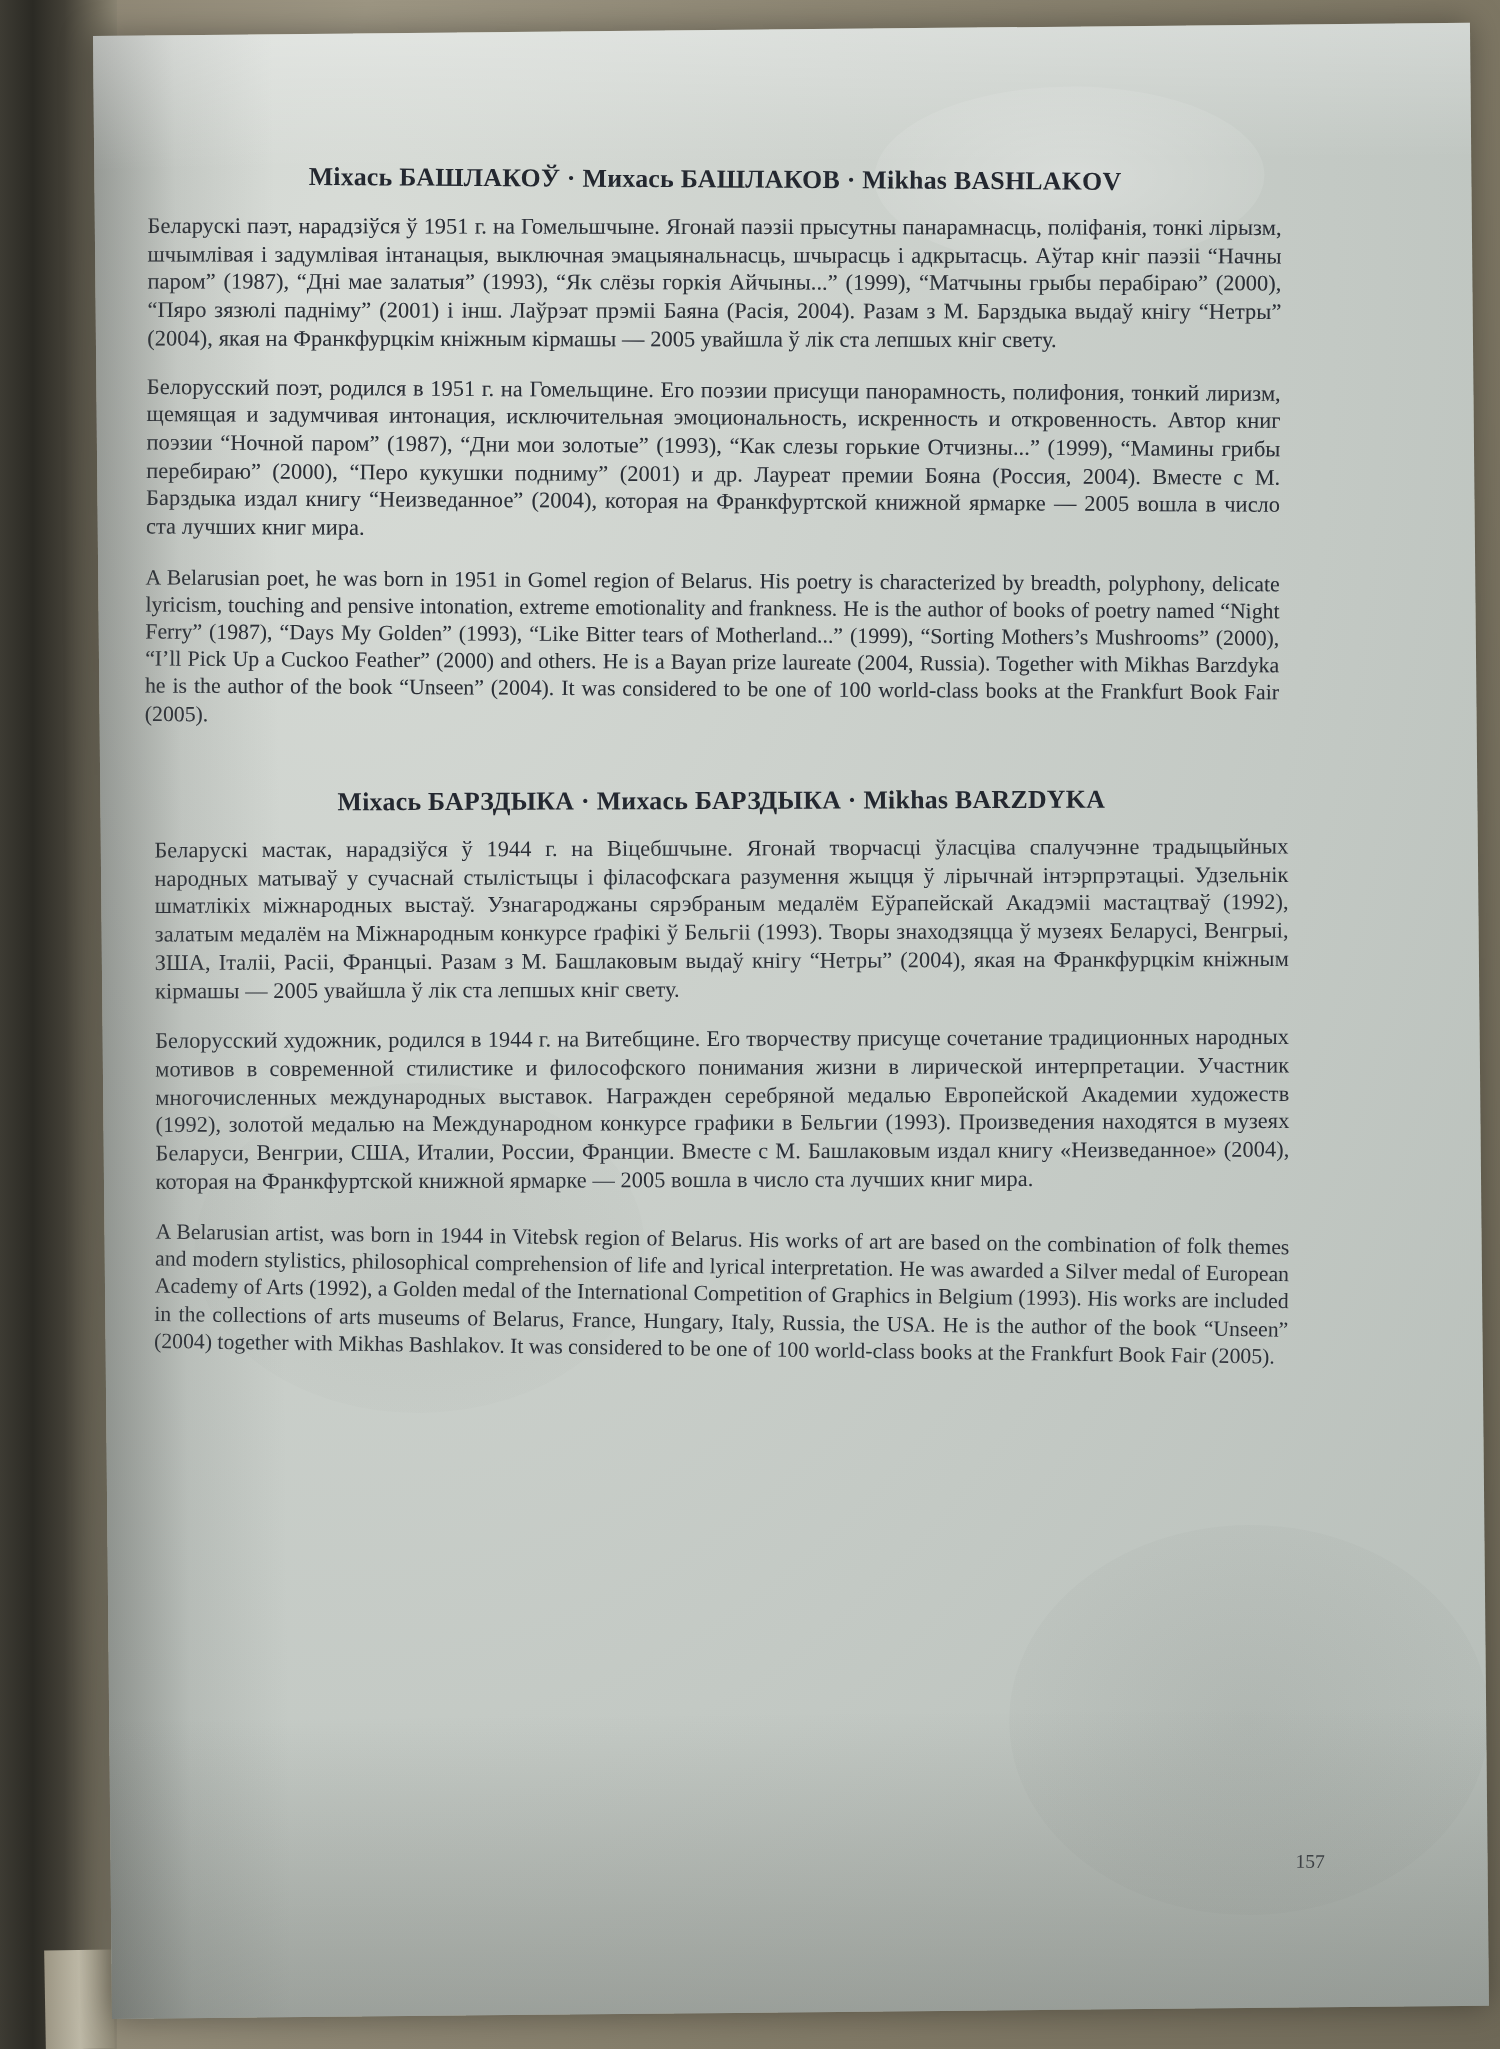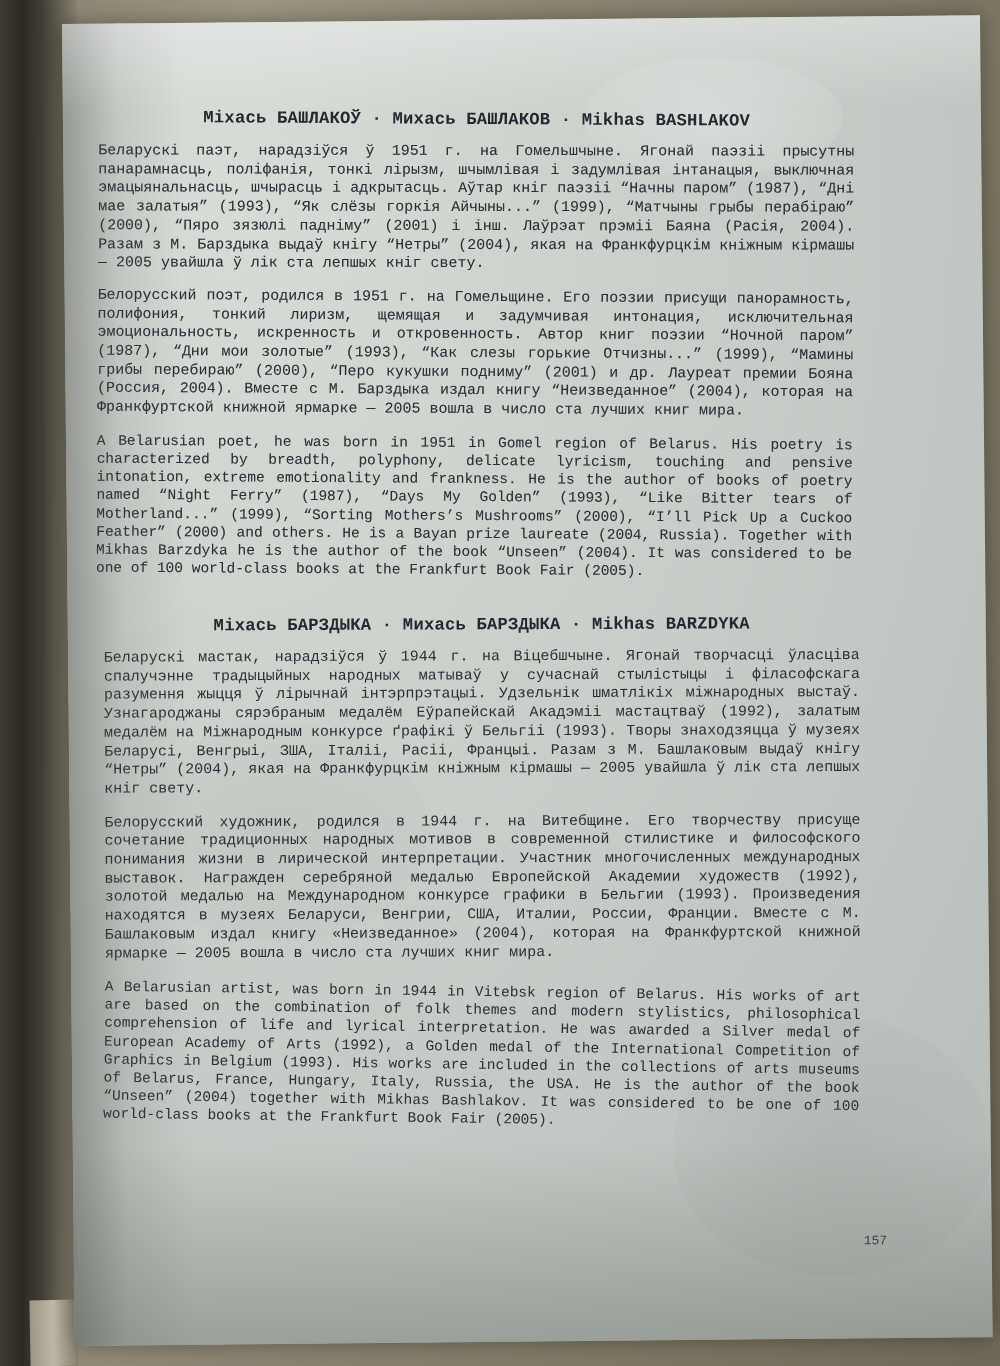--- a/index.html
+++ b/index.html
@@ -13,21 +13,20 @@
     font-family: "Liberation Serif", serif;
     background: #8d8673;
   }
   #photo {
     position: absolute;
     left: 0; top: 0;
     width: 1000px;
     height: 1366px;
     background:
       linear-gradient(105deg, #8a8270 0%, #9d9683 18%, #8e8774 40%, #7f7865 70%, #6e6857 100%);
-    font-family: Liberation Mono, monospace;
   }
   
   #gutter {
     position: absolute;
     left: 0; top: 0;
     width: 78px; height: 1366px;
     background: linear-gradient(90deg, #3d3b33 0%, #2b2a24 28%, #423f36 55%, #6b6657 80%, #8b8573 100%);
   }
   #gutter-edge {
     position: absolute;

